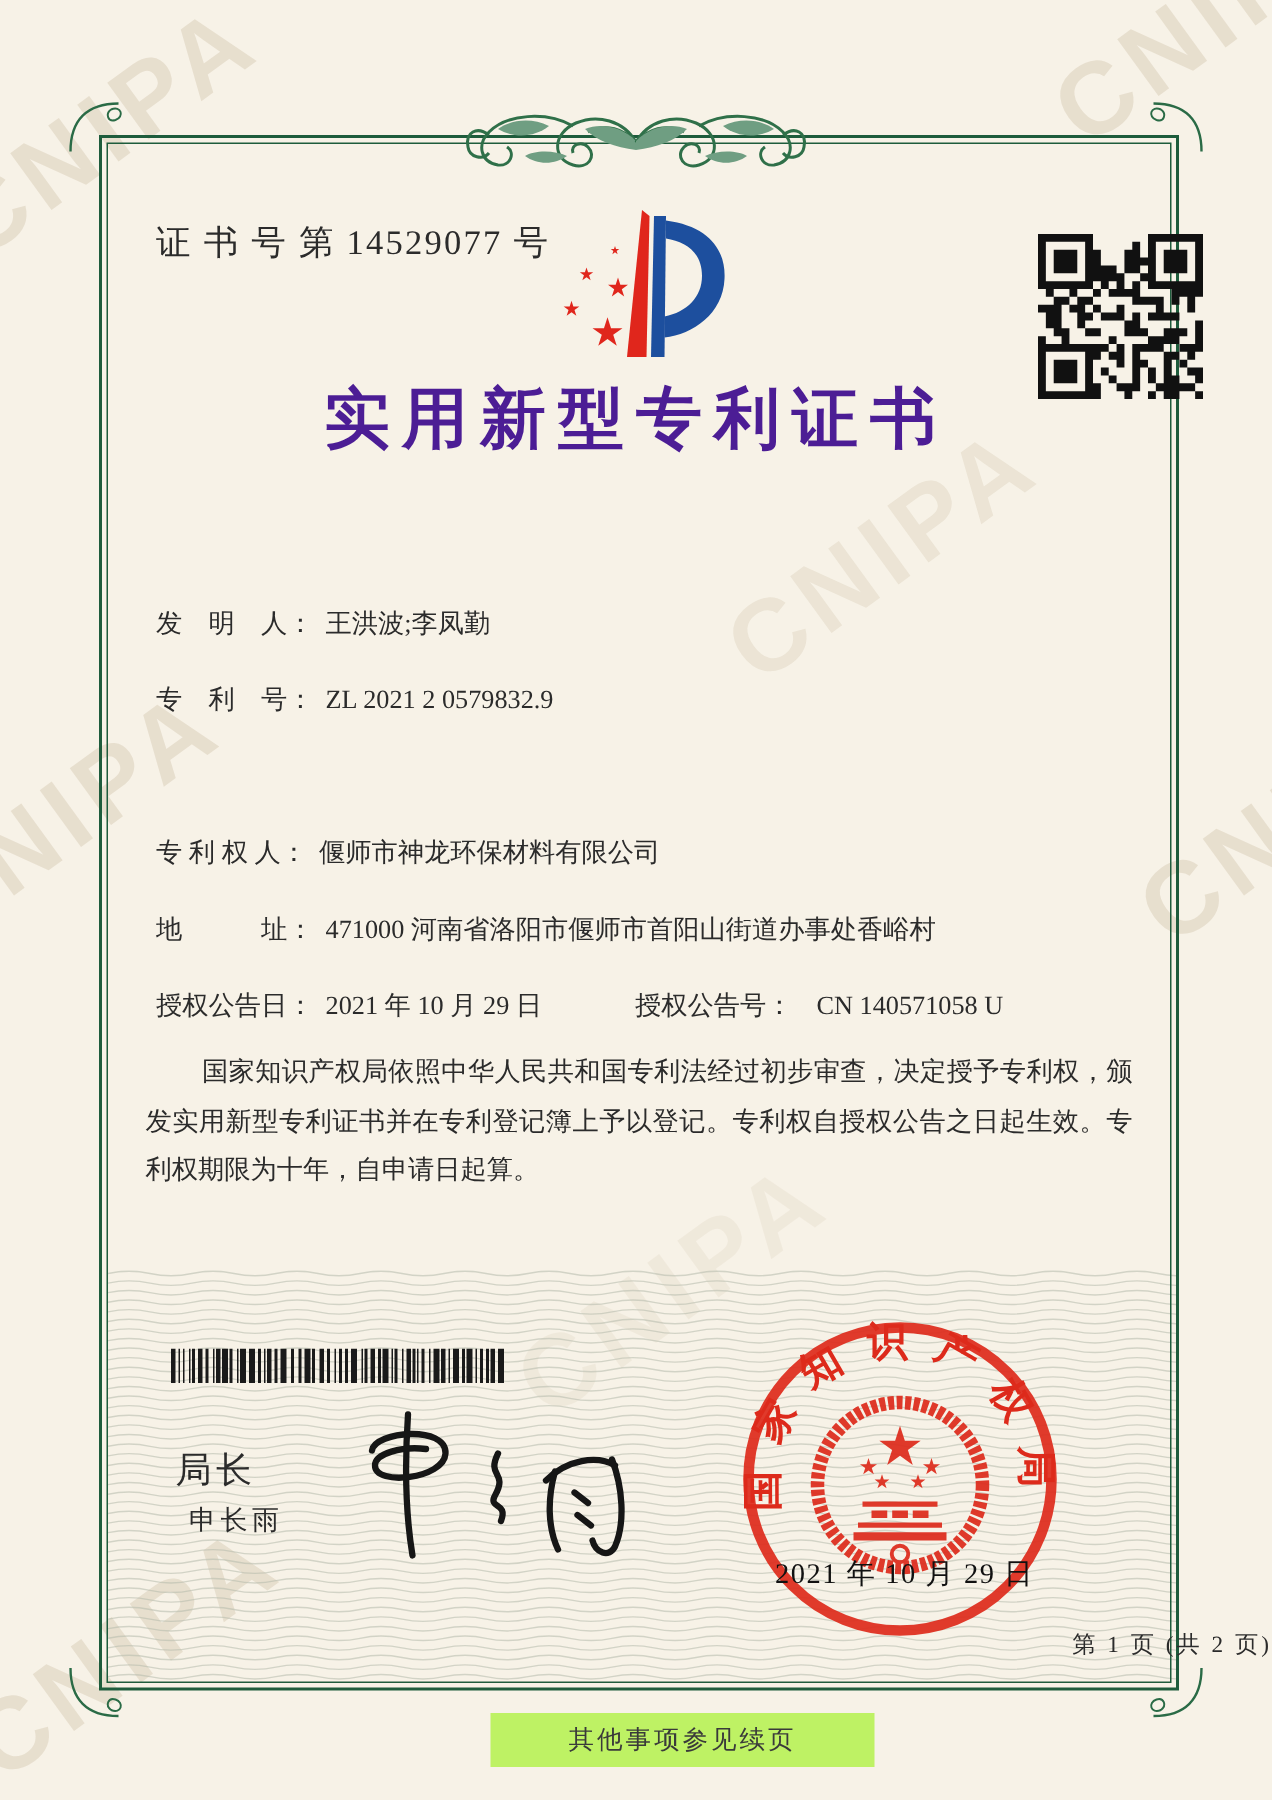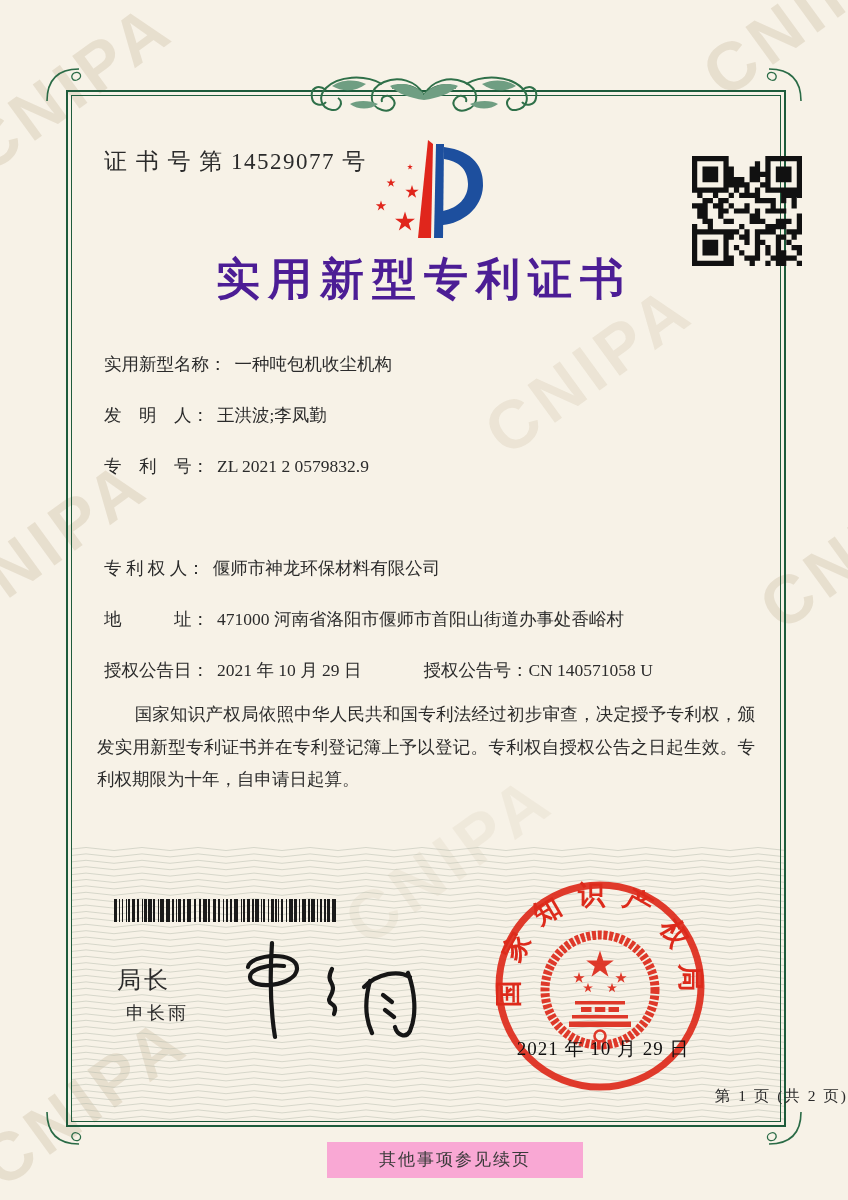--- a/index.html
+++ b/index.html
@@ -29,41 +29,41 @@
   
   .cert-line{position:absolute;left:104px;top:146px;font-size:23px;letter-spacing:1.5px;z-index:4;}
   #logo{position:absolute;left:348px;top:134px;z-index:4;}
   #qr{position:absolute;left:692px;top:156px;z-index:4;}
   .doc-title{
     position:absolute;left:0;right:0;top:250px;text-align:center;
     font-size:44px;font-weight:bold;letter-spacing:8px;color:#4c1d95;z-index:4;
   }
   .field-row{position:absolute;left:104px;right:70px;font-size:17.5px;z-index:4;white-space:nowrap;}
   .flabel{margin-right:8px;}
-  .flabel2{margin-left:62px;margin-right:0;}
+  .flabel2{margin-left:62px;margin-right:16px;}
   .body-text{
     position:absolute;left:97px;top:698px;width:658px;z-index:4;
     font-size:17.5px;line-height:32.5px;text-align:justify;
   }
   .body-text p{margin:0;text-indent:2.15em;}
   #barcode{position:absolute;left:114px;top:899px;z-index:4;}
   .officer-title{position:absolute;left:117px;top:964px;font-size:24px;letter-spacing:3px;z-index:4;
     font-family:"Liberation Sans","DejaVu Sans",sans-serif;}
   .officer-name{position:absolute;left:126px;top:1001px;font-size:18px;letter-spacing:3px;z-index:4;
     font-family:"Liberation Sans","DejaVu Sans",sans-serif;}
   #signature{position:absolute;left:220px;top:933px;z-index:4;}
   #seal{position:absolute;left:492px;top:878px;z-index:5;}
   .seal-date{
     position:absolute;left:497px;top:1036px;width:212px;text-align:center;
     font-size:19px;letter-spacing:1px;color:#111;z-index:6;white-space:nowrap;
   }
   .page-info{position:absolute;left:0;right:0;top:1086px;text-align:right;font-size:15.5px;letter-spacing:2px;z-index:4;}
   .cont-note{
     position:absolute;left:327px;top:1142px;width:256px;height:36px;line-height:36px;
-    background:#f9a8d4;text-align:center;font-size:17px;color:#3a3a3a;letter-spacing:2px;z-index:4;
+    background:#bef264;text-align:center;font-size:17px;color:#3a3a3a;letter-spacing:2px;z-index:4;
   }
   svg{display:block;}
 </style>
 </head>
 <body>
 
 <div class="page">
 
   <span class="wm" style="left:-50px;top:48px">CNIPA</span>
   <span class="wm" style="left:470px;top:330px;opacity:.75">CNIPA</span>
@@ -140,23 +140,20 @@
       <use href="#starP" transform="translate(62,33) scale(0.3)"></use>
     </g>
   </svg>
 
   <svg id="qr" width="110" height="110" viewBox="0 0 110 110">
       <path d="M0,0h36.666666666666664v36.666666666666664h-36.666666666666664z M5.238095238095238,5.238095238095238h26.19047619047619v26.19047619047619h-26.19047619047619z M10.476190476190476,10.476190476190476h15.714285714285715v15.714285714285715h-15.714285714285715zM73.33333333333333,0h36.666666666666664v36.666666666666664h-36.666666666666664z M78.57142857142857,5.238095238095238h26.19047619047619v26.19047619047619h-26.19047619047619z M83.80952380952381,10.476190476190476h15.714285714285715v15.714285714285715h-15.714285714285715zM0,73.33333333333333h36.666666666666664v36.666666666666664h-36.666666666666664z M5.238095238095238,78.57142857142857h26.19047619047619v26.19047619047619h-26.19047619047619z M10.476190476190476,83.80952380952381h15.714285714285715v15.714285714285715h-15.714285714285715zM0,47.142857142857146h5.238095238095238v5.238095238095238h-5.238095238095238zM0,68.0952380952381h5.238095238095238v5.238095238095238h-5.238095238095238zM5.238095238095238,36.666666666666664h5.238095238095238v5.238095238095238h-5.238095238095238zM5.238095238095238,47.142857142857146h5.238095238095238v5.238095238095238h-5.238095238095238zM5.238095238095238,52.38095238095238h5.238095238095238v5.238095238095238h-5.238095238095238zM5.238095238095238,57.61904761904762h5.238095238095238v5.238095238095238h-5.238095238095238zM10.476190476190476,41.904761904761905h5.238095238095238v5.238095238095238h-5.238095238095238zM10.476190476190476,47.142857142857146h5.238095238095238v5.238095238095238h-5.238095238095238zM10.476190476190476,52.38095238095238h5.238095238095238v5.238095238095238h-5.238095238095238zM10.476190476190476,57.61904761904762h5.238095238095238v5.238095238095238h-5.238095238095238zM10.476190476190476,62.85714285714286h5.238095238095238v5.238095238095238h-5.238095238095238zM15.714285714285715,41.904761904761905h5.238095238095238v5.238095238095238h-5.238095238095238zM15.714285714285715,62.85714285714286h5.238095238095238v5.238095238095238h-5.238095238095238zM15.714285714285715,68.0952380952381h5.238095238095238v5.238095238095238h-5.238095238095238zM20.952380952380953,36.666666666666664h5.238095238095238v5.238095238095238h-5.238095238095238zM20.952380952380953,47.142857142857146h5.238095238095238v5.238095238095238h-5.238095238095238zM26.19047619047619,41.904761904761905h5.238095238095238v5.238095238095238h-5.238095238095238zM26.19047619047619,47.142857142857146h5.238095238095238v5.238095238095238h-5.238095238095238zM26.19047619047619,52.38095238095238h5.238095238095238v5.238095238095238h-5.238095238095238zM26.19047619047619,57.61904761904762h5.238095238095238v5.238095238095238h-5.238095238095238zM31.42857142857143,41.904761904761905h5.238095238095238v5.238095238095238h-5.238095238095238zM31.42857142857143,52.38095238095238h5.238095238095238v5.238095238095238h-5.238095238095238zM31.42857142857143,62.85714285714286h5.238095238095238v5.238095238095238h-5.238095238095238zM36.666666666666664,10.476190476190476h5.238095238095238v5.238095238095238h-5.238095238095238zM36.666666666666664,15.714285714285715h5.238095238095238v5.238095238095238h-5.238095238095238zM36.666666666666664,20.952380952380953h5.238095238095238v5.238095238095238h-5.238095238095238zM36.666666666666664,26.19047619047619h5.238095238095238v5.238095238095238h-5.238095238095238zM36.666666666666664,36.666666666666664h5.238095238095238v5.238095238095238h-5.238095238095238zM36.666666666666664,47.142857142857146h5.238095238095238v5.238095238095238h-5.238095238095238zM36.666666666666664,62.85714285714286h5.238095238095238v5.238095238095238h-5.238095238095238zM36.666666666666664,73.33333333333333h5.238095238095238v5.238095238095238h-5.238095238095238zM36.666666666666664,78.57142857142857h5.238095238095238v5.238095238095238h-5.238095238095238zM36.666666666666664,99.52380952380952h5.238095238095238v5.238095238095238h-5.238095238095238zM36.666666666666664,104.76190476190476h5.238095238095238v5.238095238095238h-5.238095238095238zM41.904761904761905,20.952380952380953h5.238095238095238v5.238095238095238h-5.238095238095238zM41.904761904761905,26.19047619047619h5.238095238095238v5.238095238095238h-5.238095238095238zM41.904761904761905,31.42857142857143h5.238095238095238v5.238095238095238h-5.238095238095238zM41.904761904761905,52.38095238095238h5.238095238095238v5.238095238095238h-5.238095238095238zM41.904761904761905,73.33333333333333h5.238095238095238v5.238095238095238h-5.238095238095238zM41.904761904761905,89.04761904761905h5.238095238095238v5.238095238095238h-5.238095238095238zM47.142857142857146,20.952380952380953h5.238095238095238v5.238095238095238h-5.238095238095238zM47.142857142857146,26.19047619047619h5.238095238095238v5.238095238095238h-5.238095238095238zM47.142857142857146,36.666666666666664h5.238095238095238v5.238095238095238h-5.238095238095238zM47.142857142857146,52.38095238095238h5.238095238095238v5.238095238095238h-5.238095238095238zM47.142857142857146,68.0952380952381h5.238095238095238v5.238095238095238h-5.238095238095238zM47.142857142857146,78.57142857142857h5.238095238095238v5.238095238095238h-5.238095238095238zM47.142857142857146,94.28571428571429h5.238095238095238v5.238095238095238h-5.238095238095238zM52.38095238095238,26.19047619047619h5.238095238095238v5.238095238095238h-5.238095238095238zM52.38095238095238,31.42857142857143h5.238095238095238v5.238095238095238h-5.238095238095238zM52.38095238095238,36.666666666666664h5.238095238095238v5.238095238095238h-5.238095238095238zM52.38095238095238,47.142857142857146h5.238095238095238v5.238095238095238h-5.238095238095238zM52.38095238095238,52.38095238095238h5.238095238095238v5.238095238095238h-5.238095238095238zM52.38095238095238,73.33333333333333h5.238095238095238v5.238095238095238h-5.238095238095238zM52.38095238095238,78.57142857142857h5.238095238095238v5.238095238095238h-5.238095238095238zM52.38095238095238,83.80952380952381h5.238095238095238v5.238095238095238h-5.238095238095238zM52.38095238095238,99.52380952380952h5.238095238095238v5.238095238095238h-5.238095238095238zM57.61904761904762,10.476190476190476h5.238095238095238v5.238095238095238h-5.238095238095238zM57.61904761904762,15.714285714285715h5.238095238095238v5.238095238095238h-5.238095238095238zM57.61904761904762,20.952380952380953h5.238095238095238v5.238095238095238h-5.238095238095238zM57.61904761904762,36.666666666666664h5.238095238095238v5.238095238095238h-5.238095238095238zM57.61904761904762,57.61904761904762h5.238095238095238v5.238095238095238h-5.238095238095238zM57.61904761904762,62.85714285714286h5.238095238095238v5.238095238095238h-5.238095238095238zM57.61904761904762,99.52380952380952h5.238095238095238v5.238095238095238h-5.238095238095238zM57.61904761904762,104.76190476190476h5.238095238095238v5.238095238095238h-5.238095238095238zM62.85714285714286,5.238095238095238h5.238095238095238v5.238095238095238h-5.238095238095238zM62.85714285714286,10.476190476190476h5.238095238095238v5.238095238095238h-5.238095238095238zM62.85714285714286,15.714285714285715h5.238095238095238v5.238095238095238h-5.238095238095238zM62.85714285714286,20.952380952380953h5.238095238095238v5.238095238095238h-5.238095238095238zM62.85714285714286,31.42857142857143h5.238095238095238v5.238095238095238h-5.238095238095238zM62.85714285714286,36.666666666666664h5.238095238095238v5.238095238095238h-5.238095238095238zM62.85714285714286,41.904761904761905h5.238095238095238v5.238095238095238h-5.238095238095238zM62.85714285714286,52.38095238095238h5.238095238095238v5.238095238095238h-5.238095238095238zM62.85714285714286,57.61904761904762h5.238095238095238v5.238095238095238h-5.238095238095238zM62.85714285714286,62.85714285714286h5.238095238095238v5.238095238095238h-5.238095238095238zM62.85714285714286,73.33333333333333h5.238095238095238v5.238095238095238h-5.238095238095238zM62.85714285714286,78.57142857142857h5.238095238095238v5.238095238095238h-5.238095238095238zM62.85714285714286,83.80952380952381h5.238095238095238v5.238095238095238h-5.238095238095238zM62.85714285714286,89.04761904761905h5.238095238095238v5.238095238095238h-5.238095238095238zM62.85714285714286,94.28571428571429h5.238095238095238v5.238095238095238h-5.238095238095238zM62.85714285714286,99.52380952380952h5.238095238095238v5.238095238095238h-5.238095238095238zM68.0952380952381,15.714285714285715h5.238095238095238v5.238095238095238h-5.238095238095238zM68.0952380952381,26.19047619047619h5.238095238095238v5.238095238095238h-5.238095238095238zM68.0952380952381,41.904761904761905h5.238095238095238v5.238095238095238h-5.238095238095238zM68.0952380952381,62.85714285714286h5.238095238095238v5.238095238095238h-5.238095238095238zM68.0952380952381,73.33333333333333h5.238095238095238v5.238095238095238h-5.238095238095238zM68.0952380952381,83.80952380952381h5.238095238095238v5.238095238095238h-5.238095238095238zM73.33333333333333,41.904761904761905h5.238095238095238v5.238095238095238h-5.238095238095238zM73.33333333333333,52.38095238095238h5.238095238095238v5.238095238095238h-5.238095238095238zM73.33333333333333,68.0952380952381h5.238095238095238v5.238095238095238h-5.238095238095238zM73.33333333333333,73.33333333333333h5.238095238095238v5.238095238095238h-5.238095238095238zM73.33333333333333,89.04761904761905h5.238095238095238v5.238095238095238h-5.238095238095238zM73.33333333333333,94.28571428571429h5.238095238095238v5.238095238095238h-5.238095238095238zM73.33333333333333,104.76190476190476h5.238095238095238v5.238095238095238h-5.238095238095238zM78.57142857142857,41.904761904761905h5.238095238095238v5.238095238095238h-5.238095238095238zM78.57142857142857,47.142857142857146h5.238095238095238v5.238095238095238h-5.238095238095238zM78.57142857142857,52.38095238095238h5.238095238095238v5.238095238095238h-5.238095238095238zM78.57142857142857,68.0952380952381h5.238095238095238v5.238095238095238h-5.238095238095238zM78.57142857142857,73.33333333333333h5.238095238095238v5.238095238095238h-5.238095238095238zM78.57142857142857,99.52380952380952h5.238095238095238v5.238095238095238h-5.238095238095238zM83.80952380952381,52.38095238095238h5.238095238095238v5.238095238095238h-5.238095238095238zM83.80952380952381,62.85714285714286h5.238095238095238v5.238095238095238h-5.238095238095238zM83.80952380952381,68.0952380952381h5.238095238095238v5.238095238095238h-5.238095238095238zM83.80952380952381,78.57142857142857h5.238095238095238v5.238095238095238h-5.238095238095238zM83.80952380952381,83.80952380952381h5.238095238095238v5.238095238095238h-5.238095238095238zM83.80952380952381,89.04761904761905h5.238095238095238v5.238095238095238h-5.238095238095238zM83.80952380952381,94.28571428571429h5.238095238095238v5.238095238095238h-5.238095238095238zM83.80952380952381,99.52380952380952h5.238095238095238v5.238095238095238h-5.238095238095238zM83.80952380952381,104.76190476190476h5.238095238095238v5.238095238095238h-5.238095238095238zM89.04761904761905,36.666666666666664h5.238095238095238v5.238095238095238h-5.238095238095238zM89.04761904761905,41.904761904761905h5.238095238095238v5.238095238095238h-5.238095238095238zM89.04761904761905,52.38095238095238h5.238095238095238v5.238095238095238h-5.238095238095238zM89.04761904761905,62.85714285714286h5.238095238095238v5.238095238095238h-5.238095238095238zM89.04761904761905,68.0952380952381h5.238095238095238v5.238095238095238h-5.238095238095238zM89.04761904761905,78.57142857142857h5.238095238095238v5.238095238095238h-5.238095238095238zM89.04761904761905,94.28571428571429h5.238095238095238v5.238095238095238h-5.238095238095238zM89.04761904761905,99.52380952380952h5.238095238095238v5.238095238095238h-5.238095238095238zM89.04761904761905,104.76190476190476h5.238095238095238v5.238095238095238h-5.238095238095238zM94.28571428571429,36.666666666666664h5.238095238095238v5.238095238095238h-5.238095238095238zM94.28571428571429,62.85714285714286h5.238095238095238v5.238095238095238h-5.238095238095238zM94.28571428571429,73.33333333333333h5.238095238095238v5.238095238095238h-5.238095238095238zM94.28571428571429,83.80952380952381h5.238095238095238v5.238095238095238h-5.238095238095238zM94.28571428571429,99.52380952380952h5.238095238095238v5.238095238095238h-5.238095238095238zM99.52380952380952,36.666666666666664h5.238095238095238v5.238095238095238h-5.238095238095238zM99.52380952380952,41.904761904761905h5.238095238095238v5.238095238095238h-5.238095238095238zM99.52380952380952,47.142857142857146h5.238095238095238v5.238095238095238h-5.238095238095238zM99.52380952380952,73.33333333333333h5.238095238095238v5.238095238095238h-5.238095238095238zM99.52380952380952,78.57142857142857h5.238095238095238v5.238095238095238h-5.238095238095238zM99.52380952380952,89.04761904761905h5.238095238095238v5.238095238095238h-5.238095238095238zM99.52380952380952,99.52380952380952h5.238095238095238v5.238095238095238h-5.238095238095238zM104.76190476190476,36.666666666666664h5.238095238095238v5.238095238095238h-5.238095238095238zM104.76190476190476,57.61904761904762h5.238095238095238v5.238095238095238h-5.238095238095238zM104.76190476190476,62.85714285714286h5.238095238095238v5.238095238095238h-5.238095238095238zM104.76190476190476,68.0952380952381h5.238095238095238v5.238095238095238h-5.238095238095238zM104.76190476190476,73.33333333333333h5.238095238095238v5.238095238095238h-5.238095238095238zM104.76190476190476,89.04761904761905h5.238095238095238v5.238095238095238h-5.238095238095238zM104.76190476190476,94.28571428571429h5.238095238095238v5.238095238095238h-5.238095238095238zM104.76190476190476,104.76190476190476h5.238095238095238v5.238095238095238h-5.238095238095238z" fill="#111" fill-rule="evenodd"></path>
     </svg>
 
   <div class="doc-title">实用新型专利证书</div>
 
-  <div class="field-row" style="top:352px">
-    <span class="flabel">实用新型名称：</span><span class="fvalue">一种吨包机收尘机构</span>
-  </div>
   <div class="field-row" style="top:403px">
     <span class="flabel">发　明　人：</span><span class="fvalue">王洪波;李凤勤</span>
   </div>
   <div class="field-row" style="top:454px">
     <span class="flabel">专　利　号：</span><span class="fvalue">ZL 2021 2 0579832.9</span>
   </div>
   <div class="field-row" style="top:556px">
     <span class="flabel">专 利 权 人：</span><span class="fvalue">偃师市神龙环保材料有限公司</span>
   </div>
   <div class="field-row" style="top:607px">

